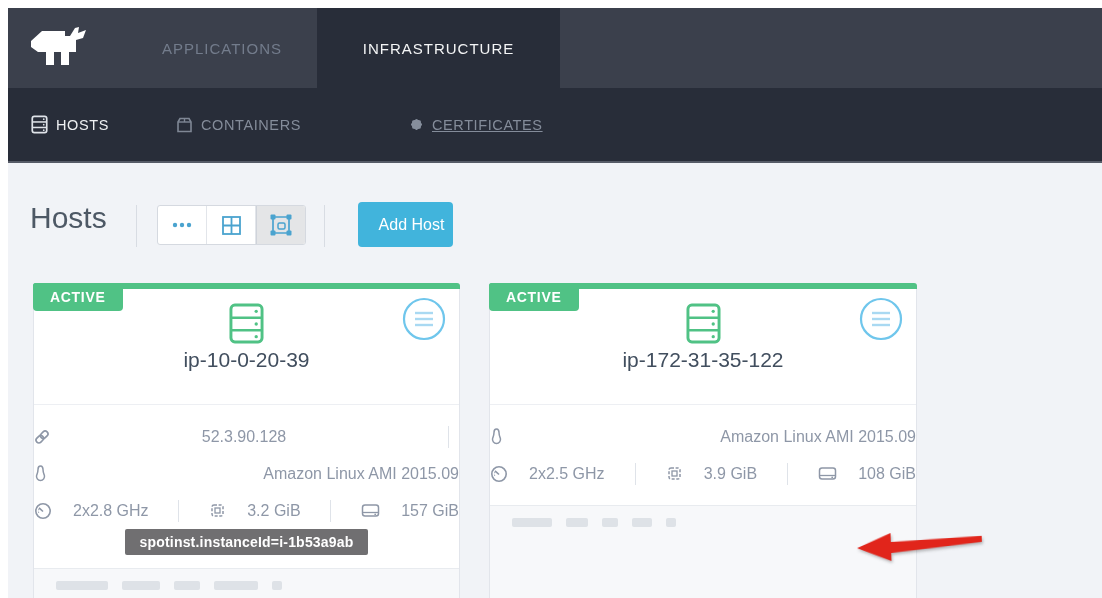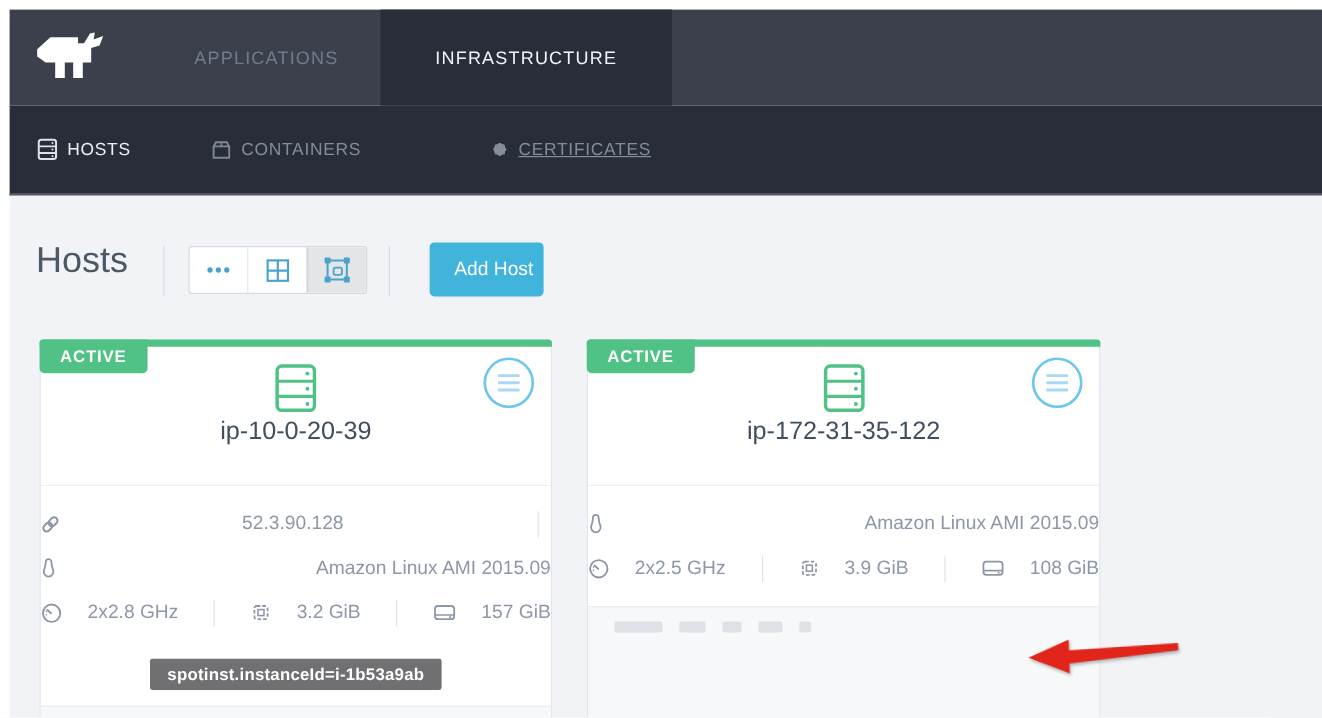--- a/index.html
+++ b/index.html
@@ -52,21 +52,21 @@
                  border-radius:3px 0 4px 4px; }
   .menu-btn { position:absolute; right:13px; top:13px; width:44px; height:44px; cursor:pointer; background:none; border:none; padding:0; }
   .card-head { text-align:center; padding-top:8px; height:115px; }
   .host-name { margin-top:4px; font-size:21px; color:#414e5e; }
   .hr { height:1px; background:#edeff3; }
   .card-details { text-align:center; padding-top:13px; }
   .drow { display:flex; justify-content:space-between; align-items:center; height:37px; font-size:16px;
           color:#8e97a7; gap:7px; }
   .chunk { display:flex; align-items:center; gap:21px; }
   .vsep { width:1px; height:22px; background:#dfe3e9; margin:0 10px; }
-  .host-tag { display:inline-block; margin-top:20px; background:#706f71; color:#fff; font-weight:bold;
+  .host-tag { display:inline-block; margin-top:0; background:#706f71; color:#fff; font-weight:bold;
               font-size:14px; padding:5px 14px; border-radius:2px; letter-spacing:0.2px; }
   .card-foot { margin-top:13px; border-top:1px solid #e8ebef; background:#f7f8fa; height:200px; padding:12px 0 0 22px; }
   .dash-row { display:flex; gap:14px; }
   .dash { height:9px; background:#c6cbd4; border-radius:2px; opacity:.5; }
 
   .arrow-wrap { position:absolute; left:854px; top:528px; width:132px; height:36px; z-index:5;
                 filter:drop-shadow(1px 2px 1.5px rgba(60,60,60,.35)); transform:rotate(-2deg); }
   svg { display:block; }
 </style>
 </head>

